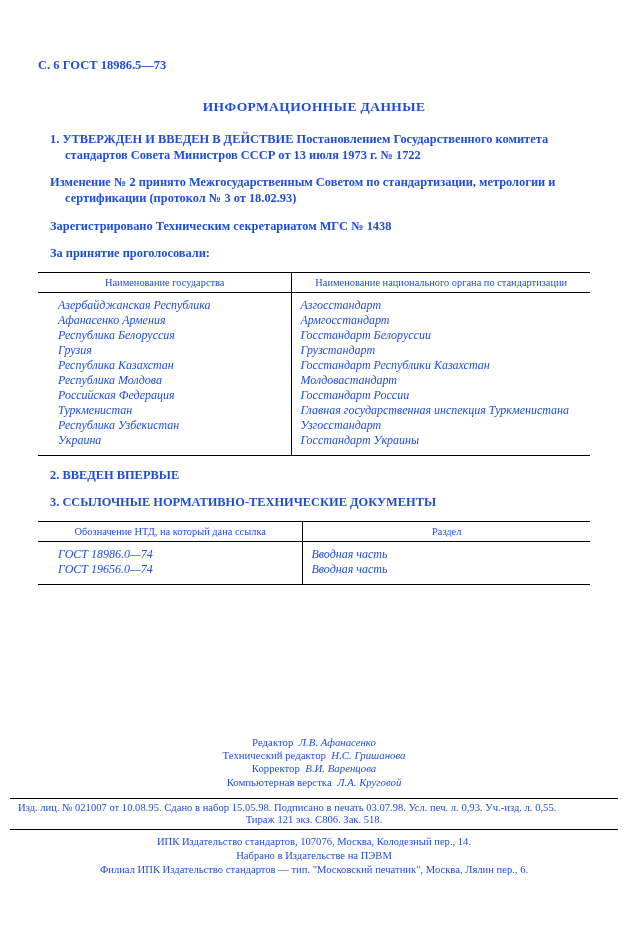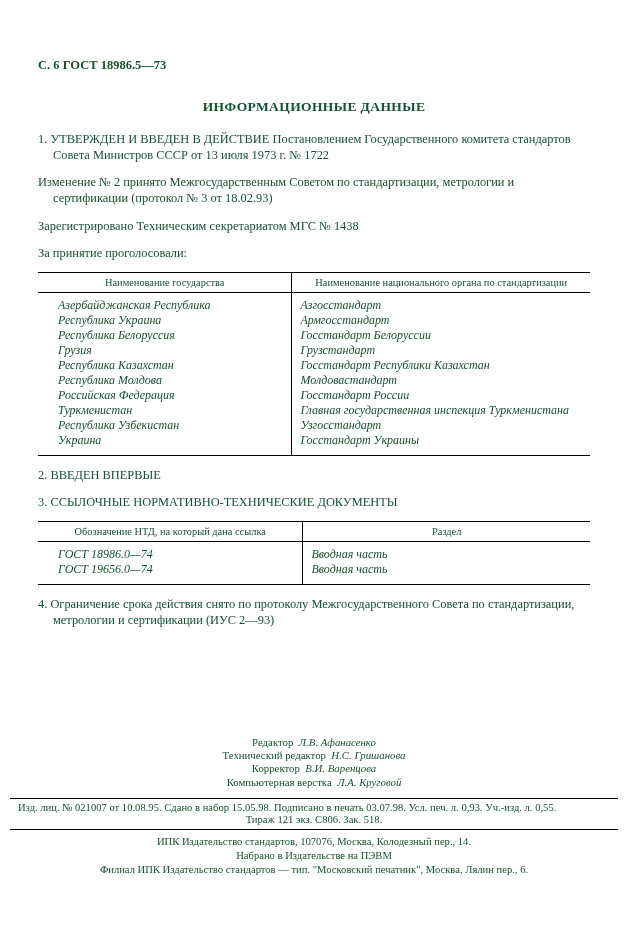--- a/index.html
+++ b/index.html
@@ -3,38 +3,38 @@
 <meta charset="utf-8">
 <style>
   * { box-sizing: border-box; }
   html, body { margin: 0; padding: 0; background: #e8e8e8; }
   .page {
     position: relative;
     width: 628px;
     height: 925px;
     margin: 0 auto;
     background: #ffffff;
-    color: #14532d;
+    color: #1d4ed8;
     font-family: "Liberation Serif", serif;
     overflow: hidden;
   }
   .content { padding: 58px 38px 0 38px; }
   .doc-header { font-weight: bold; font-size: 12.5px; }
   .doc-title {
     text-align: center;
     font-weight: bold;
     font-size: 13.5px;
     letter-spacing: 0.4px;
     margin: 26px 0 16px 0;
   }
   p.item {
-    font-weight: normal;
+    font-weight: bold;
     font-size: 12.4px;
     line-height: 1.3;
-    margin: 11px 0;
+    margin: 11px 12px;
     padding-left: 15px;
     text-indent: -15px;
   }
   p.plain { padding-left: 0; text-indent: 0; }
   table {
     width: 100%;
     border-collapse: collapse;
     border-top: 1.6px solid #000;
     border-bottom: 1.6px solid #000;
     margin: 9px 0 4px 0;
@@ -95,21 +95,21 @@
           <th class="t1-c1">Наименование государства</th>
           <th>Наименование национального органа по стандартизации</th>
         </tr>
       </thead>
       <tbody>
         <tr>
             <td class="c1">Азербайджанская Республика</td>
             <td>Азгосстандарт</td>
           </tr>
         <tr>
-            <td class="c1">Республика Украина</td>
+            <td class="c1">Афанасенко Армения</td>
             <td>Армгосстандарт</td>
           </tr>
         <tr>
             <td class="c1">Республика Белоруссия</td>
             <td>Госстандарт Белоруссии</td>
           </tr>
         <tr>
             <td class="c1">Грузия</td>
             <td>Грузстандарт</td>
           </tr>
@@ -155,21 +155,20 @@
             <td class="c1">ГОСТ 18986.0—74</td>
             <td>Вводная часть</td>
           </tr>
         <tr>
             <td class="c1">ГОСТ 19656.0—74</td>
             <td>Вводная часть</td>
           </tr>
       </tbody>
     </table>
 
-    <p class="item">4. Ограничение срока действия снято по протоколу Межгосударственного Совета по стандартизации, метрологии и сертификации (ИУС 2—93)</p>
   </div>
 
   <div class="footer">
     <div class="credits">
       <div><span>Редактор</span>&nbsp; <span class="name">Л.В. Афанасенко</span></div>
       <div><span>Технический редактор</span>&nbsp; <span class="name">Н.С. Гришанова</span></div>
       <div><span>Корректор</span>&nbsp; <span class="name">В.И. Варенцова</span></div>
       <div><span>Компьютерная верстка</span>&nbsp; <span class="name">Л.А. Круговой</span></div>
     </div>
 

